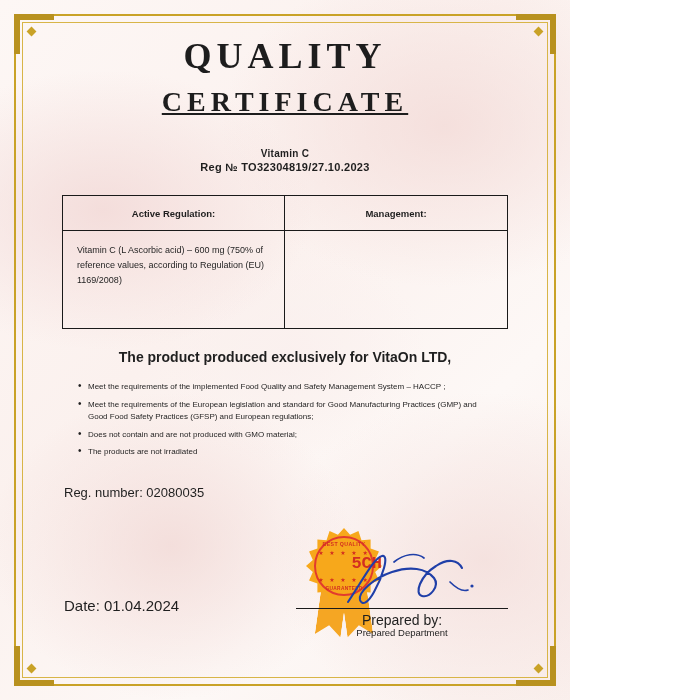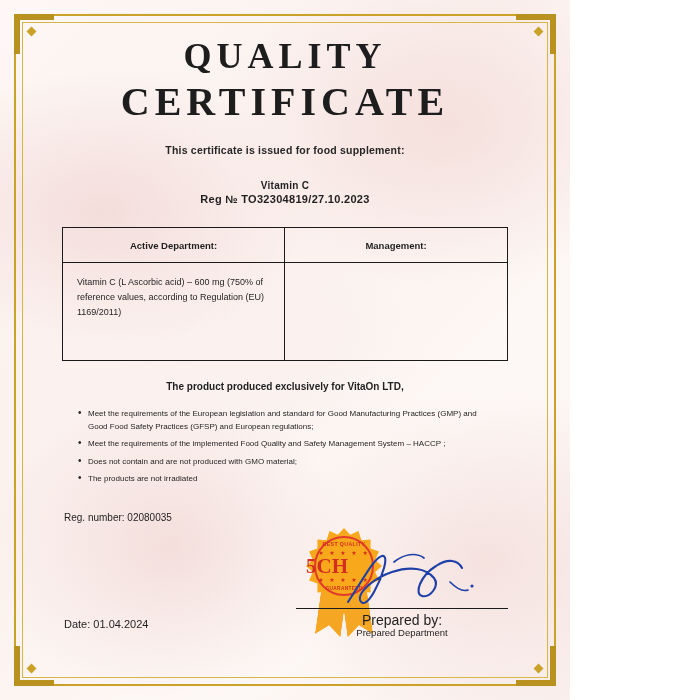--- a/index.html
+++ b/index.html
@@ -77,24 +77,25 @@
     font-weight: bold;
     color: #1d1d1d;
     letter-spacing: 5px;
   }
   .title .line1 {
     font-size: 36px;
     line-height: 44px;
     display: block;
   }
   .title .line2 {
-    font-size: 40px;
+    font-size: 28px;
     line-height: 44px;
     display: block;
     margin-top: 2px;
+    text-decoration: underline;
   }
 
   .subtitle {
     text-align: center;
     font-size: 10.5px;
     font-weight: bold;
     color: #262626;
     margin-top: 20px;
     letter-spacing: 0.2px;
   }
@@ -140,21 +141,21 @@
   }
   .table .td {
     font-size: 9px;
     color: #1f1f1f;
     padding: 12px 14px;
     line-height: 15px;
   }
 
   .exclusive {
     text-align: center;
-    font-size: 10px;
+    font-size: 14px;
     font-weight: bold;
     color: #1f1f1f;
     margin-top: 20px;
   }
 
   .bullets {
     margin: 16px 36px 0 36px;
     padding: 0;
     list-style: none;
   }
@@ -170,35 +171,35 @@
     content: "•";
     position: absolute;
     left: 2px;
     top: -1px;
     font-size: 10px;
     color: #1f1f1f;
   }
 
   .regnumber {
     margin: 26px 0 0 24px;
-    font-size: 10px;
+    font-size: 13px;
     color: #1f1f1f;
   }
 
   .footer {
     position: absolute;
     left: 0; right: 0; bottom: 12px;
     height: 130px;
   }
 
   .date {
     position: absolute;
     left: 24px;
-    bottom: 24px;
-    font-size: 11px;
+    bottom: 40px;
+    font-size: 15px;
     color: #1f1f1f;
   }
 
   
   .badge {
     position: absolute;
     left: 258px;
     bottom: 18px;
     width: 92px;
     height: 108px;
@@ -242,25 +243,25 @@
     text-align: center;
     font-size: 5.2px;
     font-weight: bold;
     color: #d32f20;
     letter-spacing: 0.4px;
   }
   .seal .badge-main {
     position: absolute;
     top: 26px;
     left: 0; right: 0;
-    text-align: left;
-    font-size: 21px;
+    text-align: right;
+    font-size: 17px;
     font-weight: bold;
     color: #d32f20;
-    font-family: Liberation Serif, serif;
+    font-family: Liberation Mono, monospace;
   }
   .seal .badge-bottom {
     position: absolute;
     bottom: 13px;
     left: 0; right: 0;
     text-align: center;
     font-size: 4.8px;
     font-weight: bold;
     color: #d32f20;
     letter-spacing: 0.3px;
@@ -320,40 +321,39 @@
   <div class="corner-dot bl"></div>
   <div class="corner-dot br"></div>
 
   <div class="content">
 
     <div class="title">
       <span class="line1">QUALITY</span>
       <span class="line2">CERTIFICATE</span>
     </div>
 
-    <div class="subtitle">This certificate is issued for food supplement:</div>
 
     <div class="product">Vitamin C</div>
     <div class="reg">Reg № TO32304819/27.10.2023</div>
 
     <div class="table">
       <div class="col left">
-        <div class="th">Active Department:</div>
-        <div class="td">Vitamin C (L Ascorbic acid) – 600 mg (750% of reference values, according to Regulation (EU) 1169/2011)</div>
+        <div class="th">Active Regulation:</div>
+        <div class="td">Vitamin C (L Ascorbic acid) – 600 mg (750% of reference values, according to Regulation (EU) 1169/2008)</div>
       </div>
       <div class="col right">
         <div class="th">Management:</div>
       </div>
     </div>
 
     <div class="exclusive">The product produced exclusively for VitaOn LTD,</div>
 
     <ul class="bullets">
+      <li>Meet the requirements of the implemented Food Quality and Safety Management System – HACCP ;</li>
       <li>Meet the requirements of the European legislation and standard for Good Manufacturing Practices (GMP) and Good Food Safety Practices (GFSP) and European regulations;</li>
-      <li>Meet the requirements of the implemented Food Quality and Safety Management System – HACCP ;</li>
       <li>Does not contain and are not produced with GMO material;</li>
       <li>The products are not irradiated</li>
     </ul>
 
     <div class="regnumber">Reg. number: 02080035</div>
 
     <div class="footer">
 
       <div class="date">Date: 01.04.2024</div>
 

